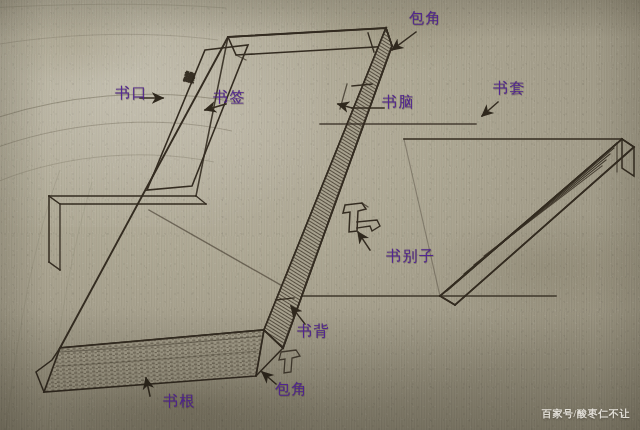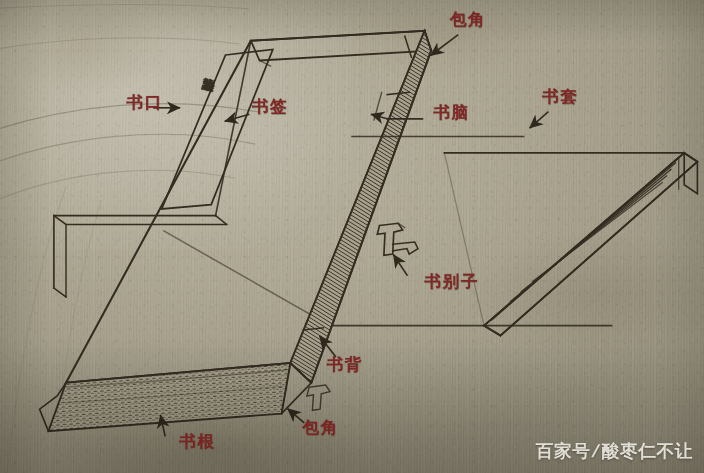--- a/index.html
+++ b/index.html
@@ -56,39 +56,39 @@
   
   .lightpanel{
     position:absolute;left:-10px;top:-8px;width:330px;height:235px;
     background:radial-gradient(ellipse 70% 70% at 40% 40%, rgba(255,252,240,.22), rgba(255,252,240,.07) 62%, rgba(255,252,240,0) 100%);
     mix-blend-mode:screen;pointer-events:none;
   }
   
   svg.art{position:absolute;left:0;top:0;width:640px;height:430px;}
   
   .lbl{
-    position:absolute;color:#7f1d1d;
+    position:absolute;color:#4c1d95;
     font-family:"DejaVu Sans","Liberation Sans",sans-serif;
-    font-weight:700;font-size:15px;letter-spacing:1.5px;
+    font-weight:400;font-size:15px;letter-spacing:1.5px;
     text-shadow:0 0 1px rgba(60,50,35,.55), .5px .5px 0 rgba(70,60,42,.30);
     white-space:nowrap;opacity:.93;text-align:right;
   }
   .slip-txt{
     position:absolute;color:#30291e;font-weight:700;
     font-family:"DejaVu Serif","Liberation Serif",serif;
     font-size:11px;line-height:12.5px;letter-spacing:0;
     writing-mode:vertical-rl;text-orientation:upright;
     text-shadow:0 0 1px rgba(55,45,32,.6);
     transform-origin:center center;opacity:.95;
   }
   .wm{
     position:absolute;right:10px;bottom:9px;
     color:rgba(252,250,244,.82);
-    font-family:Liberation Mono, monospace;
-    font-size:16px;font-weight:600;letter-spacing:.6px;
+    font-family:Liberation Serif, serif;
+    font-size:10px;font-weight:600;letter-spacing:.6px;
     text-shadow:0 1px 2px rgba(40,36,26,.45);
   }
 </style>
 </head>
 <body>
 
 <div id="page">
 
   <div class="paper base"></div>
   <div class="paper fibres"></div>
@@ -229,23 +229,23 @@
         <line x1="276" y1="384" x2="262" y2="372" marker-end="url(#arw)"></line>
       </g>
     </g>
   </svg>
 
   <div class="paper vignette"></div>
 
   <div class="slip-txt" style="left:186px;top:62px;transform:rotate(14deg);">論語集注</div>
 
   <div class="lbl" style="left:115px;top:84px;">书口</div>
-  <div class="lbl" style="left:229px;top:88px;">书签</div>
+  <div class="lbl" style="left:213px;top:88px;">书签</div>
   <div class="lbl" style="left:409px;top:9px;">包角</div>
-  <div class="lbl" style="left:394px;top:93px;">书脑</div>
+  <div class="lbl" style="left:382px;top:93px;">书脑</div>
   <div class="lbl" style="left:493px;top:79px;">书套</div>
   <div class="lbl" style="left:386px;top:247px;">书别子</div>
   <div class="lbl" style="left:297px;top:322px;">书背</div>
   <div class="lbl" style="left:163px;top:392px;">书根</div>
   <div class="lbl" style="left:275px;top:380px;">包角</div>
 
   <div class="wm">百家号/酸枣仁不让</div>
 
 </div>
 

